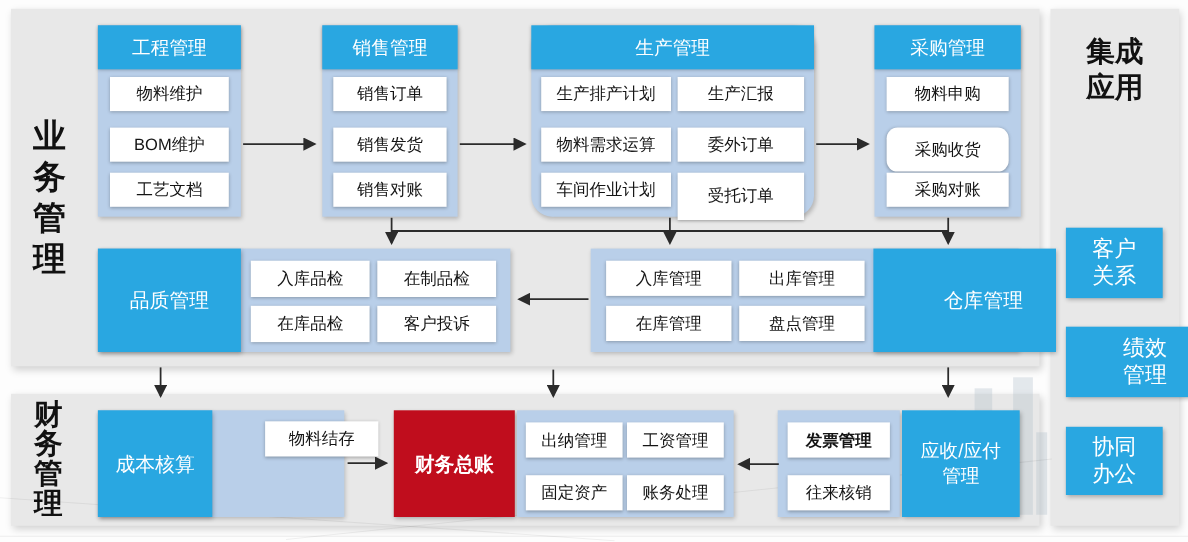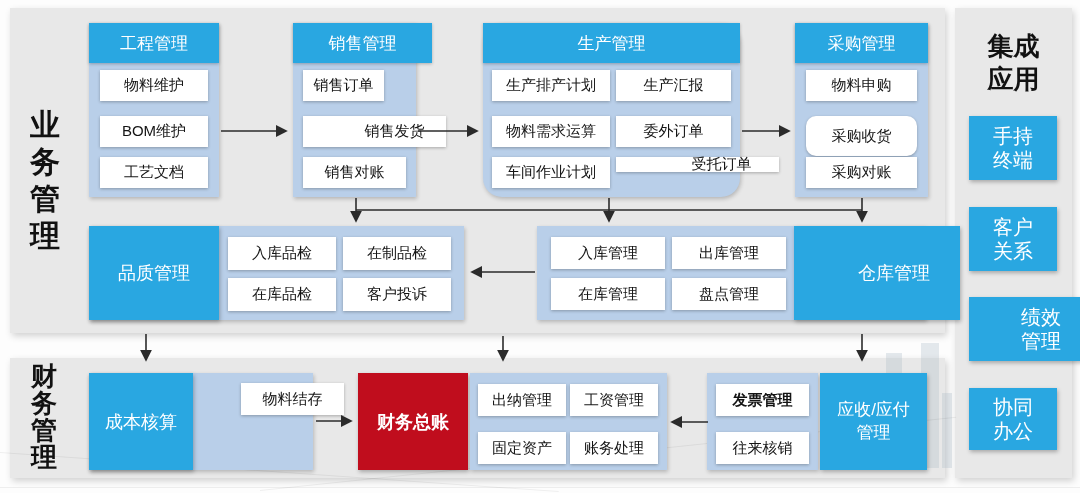--- a/index.html
+++ b/index.html
@@ -67,34 +67,34 @@
   <div class="vlabel" style="left:26px;top:363px;font-size:26px;line-height:27px;">财务管理</div>
 
   <div class="group" style="left:89px;top:23px;width:130px;height:174px;">
     <div class="hdr" style="left:0;top:0;width:130px;height:40px;">工程管理</div>
     <div class="box" style="left:11px;top:47px;width:108px;height:31px;">物料维护</div>
     <div class="box" style="left:11px;top:93px;width:108px;height:31px;">BOM维护</div>
     <div class="box" style="left:11px;top:134px;width:108px;height:31px;">工艺文档</div>
   </div>
 
   <div class="group" style="left:293px;top:23px;width:123px;height:174px;">
-    <div class="hdr" style="left:0;top:0;width:139px;height:40px;">销售管理</div>
-    <div class="box" style="left:10px;top:47px;width:81px;height:31px;">销售订单</div>
-    <div class="box" style="left:10px;top:93px;width:103px;height:31px;padding-left:40px;">销售发货</div>
+    <div class="hdr" style="left:0;top:0;width:123px;height:40px;">销售管理</div>
+    <div class="box" style="left:10px;top:47px;width:103px;height:31px;">销售订单</div>
+    <div class="box" style="left:10px;top:93px;width:103px;height:31px;">销售发货</div>
     <div class="box" style="left:10px;top:134px;width:103px;height:31px;">销售对账</div>
   </div>
 
   <div class="group" style="left:483px;top:23px;width:257px;height:174px;border-radius:19px;">
     <div class="hdr" style="left:0;top:0;width:257px;height:40px;">生产管理</div>
     <div class="box" style="left:9px;top:47px;width:118px;height:31px;">生产排产计划</div>
     <div class="box" style="left:9px;top:93px;width:118px;height:31px;">物料需求运算</div>
     <div class="box" style="left:9px;top:134px;width:118px;height:31px;">车间作业计划</div>
     <div class="box" style="left:133px;top:47px;width:115px;height:31px;">生产汇报</div>
     <div class="box" style="left:133px;top:93px;width:115px;height:31px;">委外订单</div>
-    <div class="box" style="left:133px;top:134px;width:115px;height:15px;padding-left:48px;">受托订单</div>
+    <div class="box" style="left:133px;top:134px;width:115px;height:43px;">受托订单</div>
   </div>
 
   <div class="group" style="left:795px;top:23px;width:133px;height:174px;">
     <div class="hdr" style="left:0;top:0;width:133px;height:40px;">采购管理</div>
     <div class="box" style="left:11px;top:47px;width:111px;height:31px;">物料申购</div>
     <div class="box" style="left:11px;top:93px;width:111px;height:40px;border-radius:10px;">采购收货</div>
     <div class="box" style="left:11px;top:134px;width:111px;height:31px;">采购对账</div>
   </div>
 
   <div class="group" style="left:89px;top:226px;width:375px;height:94px;">
@@ -131,22 +131,20 @@
     <div class="box" style="left:9px;top:11px;width:93px;height:32px;font-weight:bold;">发票管理</div>
     <div class="box" style="left:9px;top:59px;width:93px;height:32px;">往来核销</div>
   </div>
 
   <div class="feature" style="left:820px;top:373px;width:107px;height:97px;font-size:17px;line-height:1.3;">应收/应付
 管理</div>
 
   <div style="position:absolute;left:955px;top:8px;width:117px;height:470px;z-index:3;">
     <div class="rp-title">集成
 应用</div>
-    <div class="app" style="top:108px;height:64px;">手持
-终端</div>
     <div class="app" style="top:199px;height:64px;">客户
 关系</div>
     <div class="app" style="top:289px;height:64px;padding-left:28px;">绩效
 管理</div>
     <div class="app" style="top:380px;height:62px;">协同
 办公</div>
   </div>
 
   <svg class="flows" width="1080" height="493">
     <defs>

